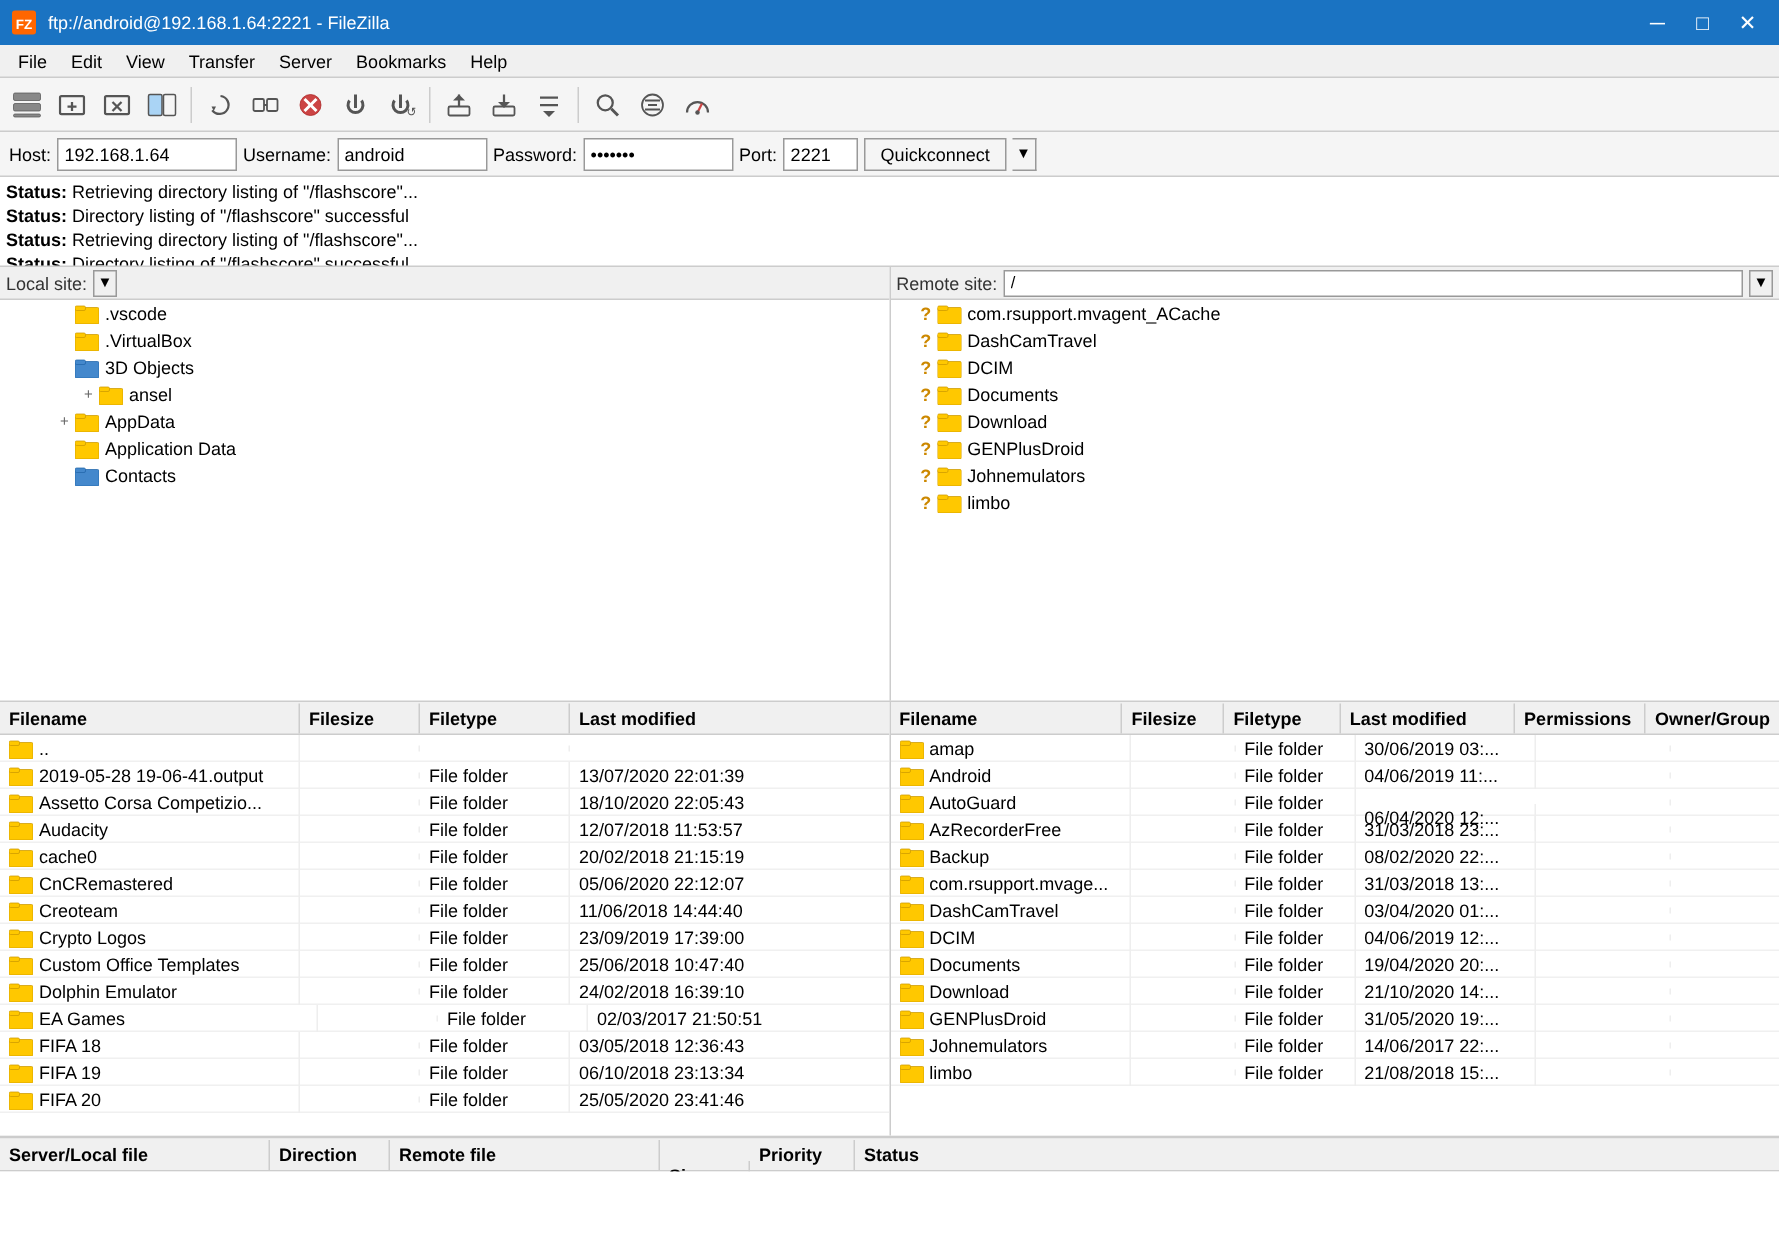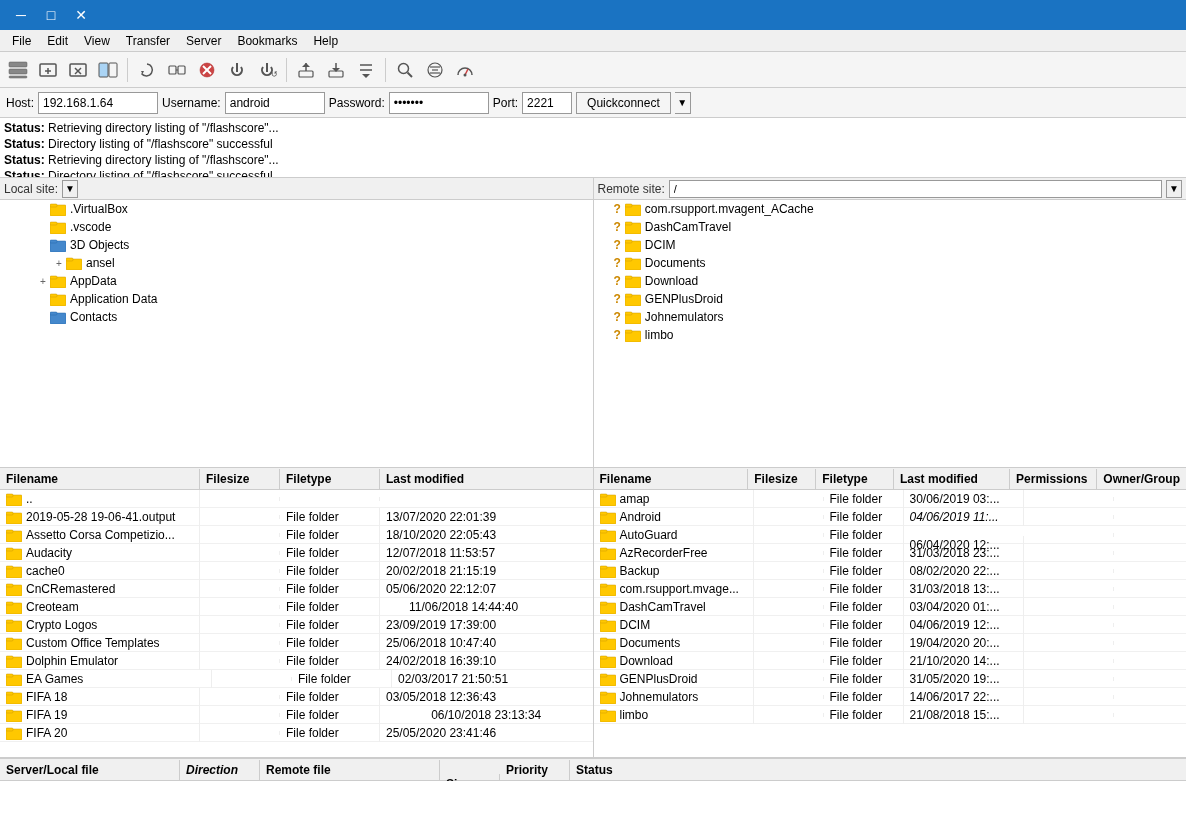--- a/index.html
+++ b/index.html
@@ -88,20 +88,29 @@
     ::-webkit-scrollbar-track { background: #f0f0f0; }
     ::-webkit-scrollbar-thumb { background: #aaa; border: 1px solid #999; }
 
     
     .folder-yellow { fill: #ffc800; stroke: #cc9900; stroke-width: 0.5; }
   </style>
 </head>
 <body>
 
 <div id="titlebar">
+  <div class="title">
+    <div class="icon">
+      <svg width="16" height="16" viewBox="0 0 16 16">
+        <rect x="1" y="1" width="14" height="14" rx="2" fill="#ff6600"></rect>
+        <text x="8" y="12" text-anchor="middle" fill="white" font-size="9" font-weight="bold">FZ</text>
+      </svg>
+    </div>
+    <span>ftp://android@192.168.1.64:2221 - FileZilla</span>
+  </div>
   <div class="controls">
     <button class="ctrl-btn">─</button>
     <button class="ctrl-btn">□</button>
     <button class="ctrl-btn close">✕</button>
   </div>
 </div>
 
 <div id="menubar">
   <span class="menu-item">File</span>
   <span class="menu-item">Edit</span>
@@ -254,33 +263,33 @@
       <div class="tree-item">
         <span class="tree-indent"></span>
           <span class="tree-indent"></span>
         <span class="tree-expand"></span>
         <span class="folder-icon">
           <svg width="16" height="14" viewBox="0 0 16 14">
               <rect x="0" y="3" width="16" height="11" rx="1" class="folder-yellow"></rect>
               <rect x="0" y="2" width="7" height="3" rx="1" class="folder-yellow"></rect>
             </svg>
         </span>
-        <span class="tree-label">.VirtualBox</span>
+        <span class="tree-label">.vscode</span>
       </div>
       <div class="tree-item">
         <span class="tree-indent"></span>
           <span class="tree-indent"></span>
         <span class="tree-expand"></span>
         <span class="folder-icon">
           <svg width="16" height="14" viewBox="0 0 16 14">
               <rect x="0" y="3" width="16" height="11" rx="1" class="folder-yellow"></rect>
               <rect x="0" y="2" width="7" height="3" rx="1" class="folder-yellow"></rect>
             </svg>
         </span>
-        <span class="tree-label">.vscode</span>
+        <span class="tree-label">.VirtualBox</span>
       </div>
       <div class="tree-item">
         <span class="tree-indent"></span>
           <span class="tree-indent"></span>
         <span class="tree-expand"></span>
         <span class="folder-icon">
           <svg width="16" height="14" viewBox="0 0 16 14">
               <rect x="0" y="3" width="16" height="11" rx="1" fill="#4488cc" stroke="#2266aa" stroke-width="0.5"></rect>
               <rect x="0" y="2" width="7" height="3" rx="1" fill="#4488cc" stroke="#2266aa" stroke-width="0.5"></rect>
             </svg>
@@ -515,21 +524,21 @@
       <div class="file-row">
         <div class="file-cell" style="width:200px; display:flex; align-items:center; gap:4px;">
           <svg width="16" height="14" viewBox="0 0 16 14">
               <rect x="0" y="3" width="16" height="11" rx="1" class="folder-yellow"></rect>
               <rect x="0" y="2" width="7" height="3" rx="1" class="folder-yellow"></rect>
             </svg>
           <span>Creoteam</span>
         </div>
         <div class="file-cell" style="width:80px;"></div>
         <div class="file-cell" style="width:100px;">File folder</div>
-        <div class="file-cell" style="flex:1;margin-left:23px;">11/06/2018 14:44:40</div>
+        <div class="file-cell" style="flex:1;">11/06/2018 14:44:40</div>
       </div>
       <div class="file-row">
         <div class="file-cell" style="width:200px; display:flex; align-items:center; gap:4px;">
           <svg width="16" height="14" viewBox="0 0 16 14">
               <rect x="0" y="3" width="16" height="11" rx="1" class="folder-yellow"></rect>
               <rect x="0" y="2" width="7" height="3" rx="1" class="folder-yellow"></rect>
             </svg>
           <span>Crypto Logos</span>
         </div>
         <div class="file-cell" style="width:80px;"></div>
@@ -587,21 +596,21 @@
       <div class="file-row">
         <div class="file-cell" style="width:200px; display:flex; align-items:center; gap:4px;">
           <svg width="16" height="14" viewBox="0 0 16 14">
               <rect x="0" y="3" width="16" height="11" rx="1" class="folder-yellow"></rect>
               <rect x="0" y="2" width="7" height="3" rx="1" class="folder-yellow"></rect>
             </svg>
           <span>FIFA 19</span>
         </div>
         <div class="file-cell" style="width:80px;"></div>
         <div class="file-cell" style="width:100px;">File folder</div>
-        <div class="file-cell" style="flex:1;text-align:center;">06/10/2018 23:13:34</div>
+        <div class="file-cell" style="flex:1;">06/10/2018 23:13:34</div>
       </div>
       <div class="file-row">
         <div class="file-cell" style="width:200px; display:flex; align-items:center; gap:4px;">
           <svg width="16" height="14" viewBox="0 0 16 14">
               <rect x="0" y="3" width="16" height="11" rx="1" class="folder-yellow"></rect>
               <rect x="0" y="2" width="7" height="3" rx="1" class="folder-yellow"></rect>
             </svg>
           <span>FIFA 20</span>
         </div>
         <div class="file-cell" style="width:80px;"></div>
@@ -638,21 +647,21 @@
       <div class="file-row">
         <div class="file-cell" style="width:160px; display:flex; align-items:center; gap:4px;">
           <svg width="16" height="14" viewBox="0 0 16 14">
               <rect x="0" y="3" width="16" height="11" rx="1" class="folder-yellow"></rect>
               <rect x="0" y="2" width="7" height="3" rx="1" class="folder-yellow"></rect>
             </svg>
           <span>Android</span>
         </div>
         <div class="file-cell" style="width:70px;"></div>
         <div class="file-cell" style="width:80px;">File folder</div>
-        <div class="file-cell" style="width:120px;font-style:italic;">04/06/2019 11:...</div>
+        <div class="file-cell" style="width:120px;">04/06/2019 11:...</div>
         <div class="file-cell" style="width:90px;"></div>
         <div class="file-cell" style="flex:1;"></div>
       </div>
       <div class="file-row">
         <div class="file-cell" style="width:160px; display:flex; align-items:center; gap:4px;">
           <svg width="16" height="14" viewBox="0 0 16 14">
               <rect x="0" y="3" width="16" height="11" rx="1" class="folder-yellow"></rect>
               <rect x="0" y="2" width="7" height="3" rx="1" class="folder-yellow"></rect>
             </svg>
           <span>AutoGuard</span>
@@ -803,20 +812,20 @@
         <div class="file-cell" style="width:90px;"></div>
         <div class="file-cell" style="flex:1;"></div>
       </div>
     </div>
   </div>
 </div>
 
 <div id="queue-area">
   <div id="queue-cols">
     <div class="col-header" style="width:180px;">Server/Local file</div>
-    <div class="col-header" style="width:80px;font-style:italic;">Direction</div>
+    <div class="col-header" style="width:80px;">Direction</div>
     <div class="col-header" style="width:180px;">Remote file</div>
     <div class="col-header" style="width:60px;margin-top:28px;">Size</div>
     <div class="col-header" style="width:70px;">Priority</div>
     <div class="col-header" style="flex:1;">Status</div>
   </div>
   <div id="queue-content"></div>
 </div>
 
 </body></html>

